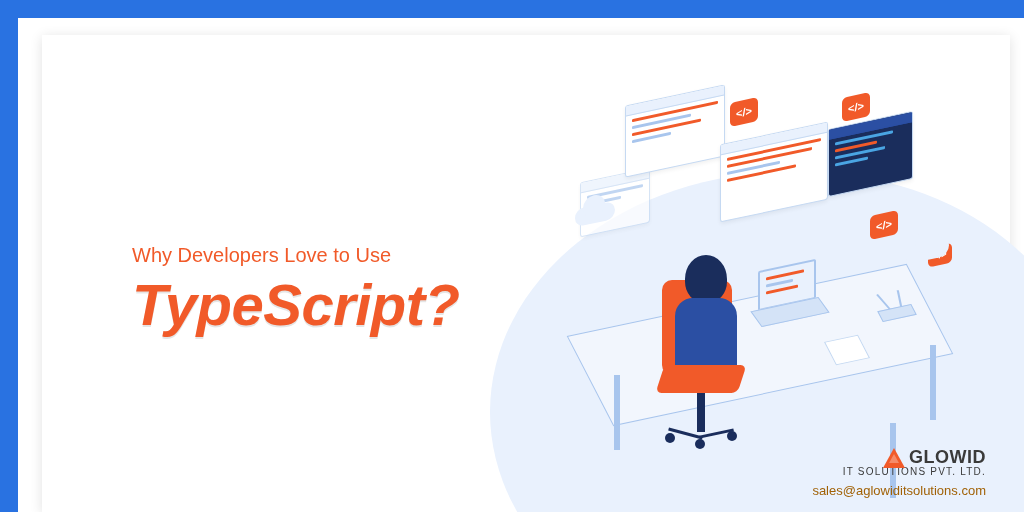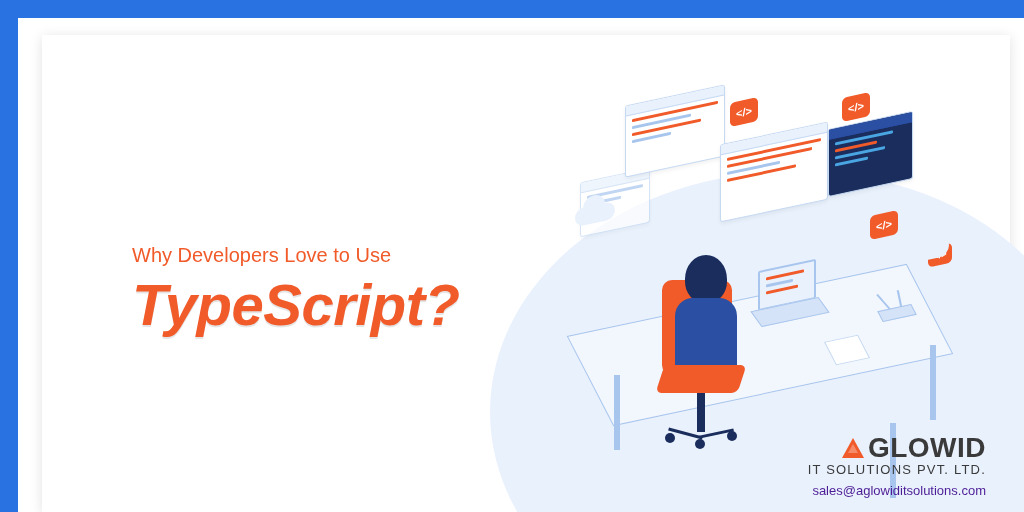--- a/index.html
+++ b/index.html
@@ -89,34 +89,34 @@
       position: absolute;
       top: 6px;
       left: -5px;
       width: 0;
       height: 0;
       border-left: 5px solid transparent;
       border-right: 5px solid transparent;
       border-bottom: 9px solid rgba(255,255,255,0.3);
     }
     .logo-text {
-      font-size: 28px;
+      font-size: 18px;
       font-weight: 700;
       color: #3a3a3a;
       letter-spacing: 0.5px;
     }
     .logo-tagline {
-      font-size: 13px;
+      font-size: 10px;
       color: #3a3a3a;
       letter-spacing: 1.2px;
       margin-top: -2px;
     }
     .email {
       font-size: 13px;
-      color: #4c1d95;
+      color: #a16207;
       margin-top: 6px;
     }
     .isometric-scene {
       position: absolute;
       right: 60px;
       top: 50px;
       width: 420px;
       height: 380px;
       z-index: 2;
     }

